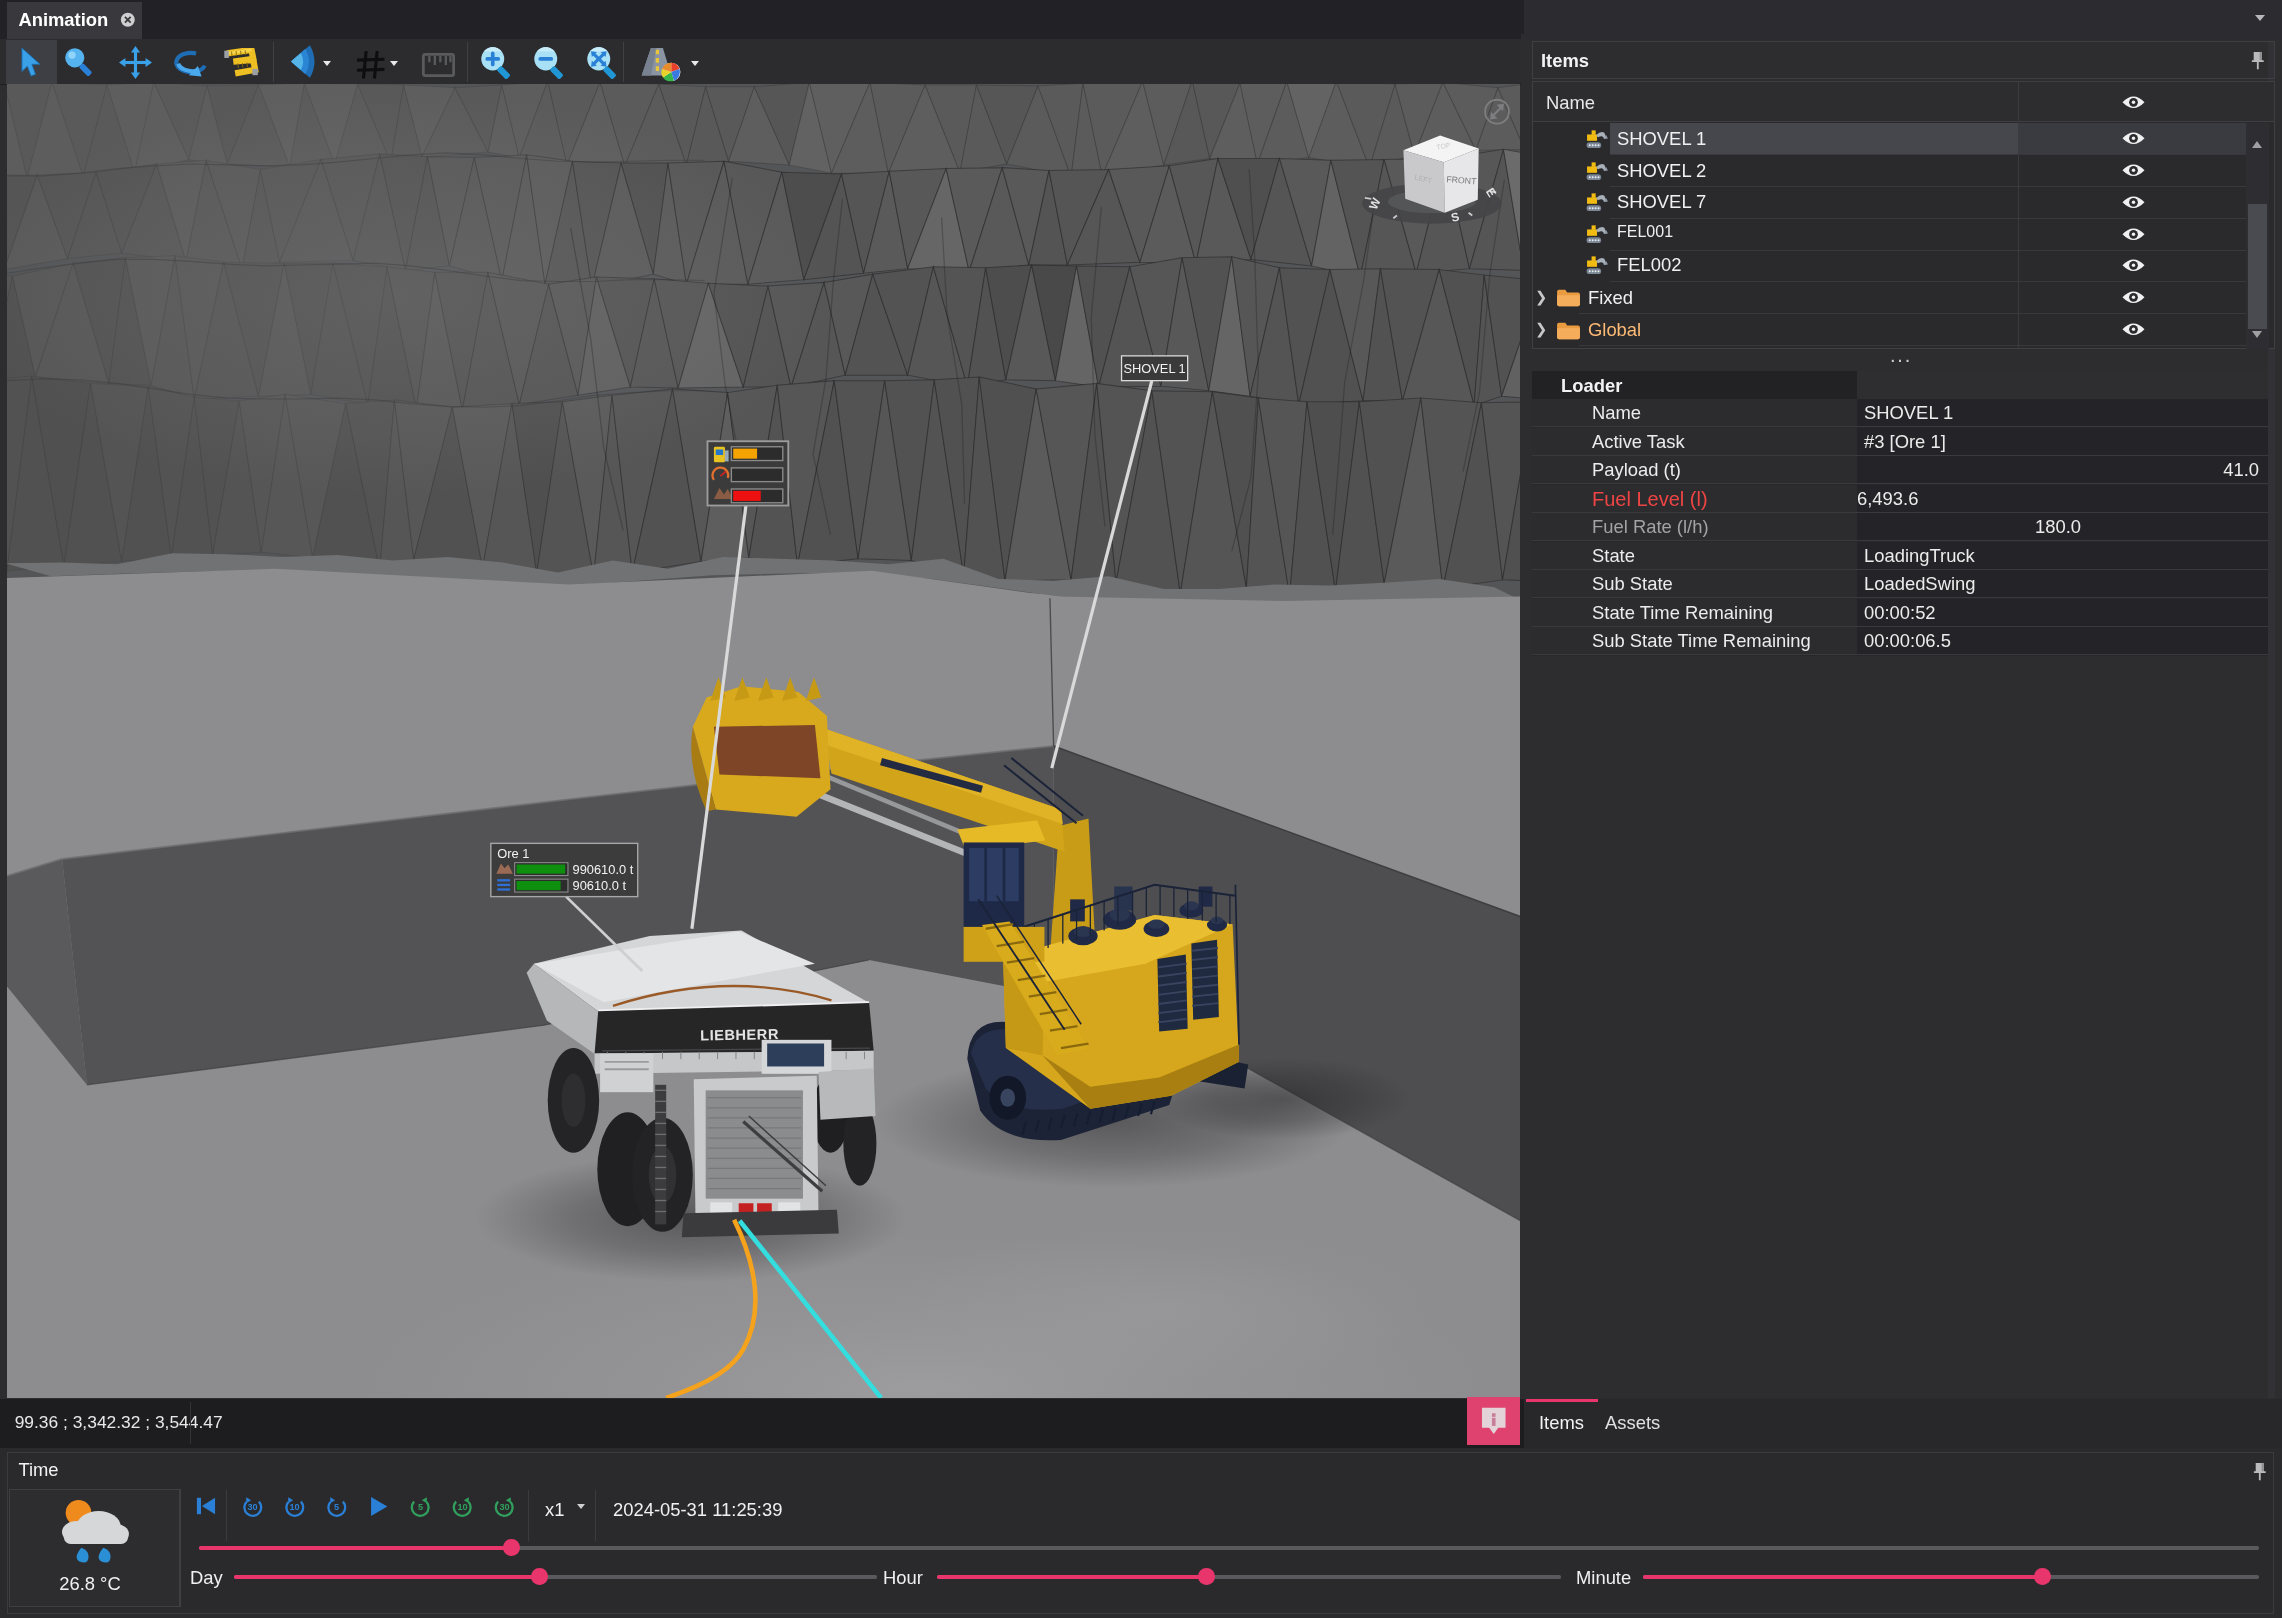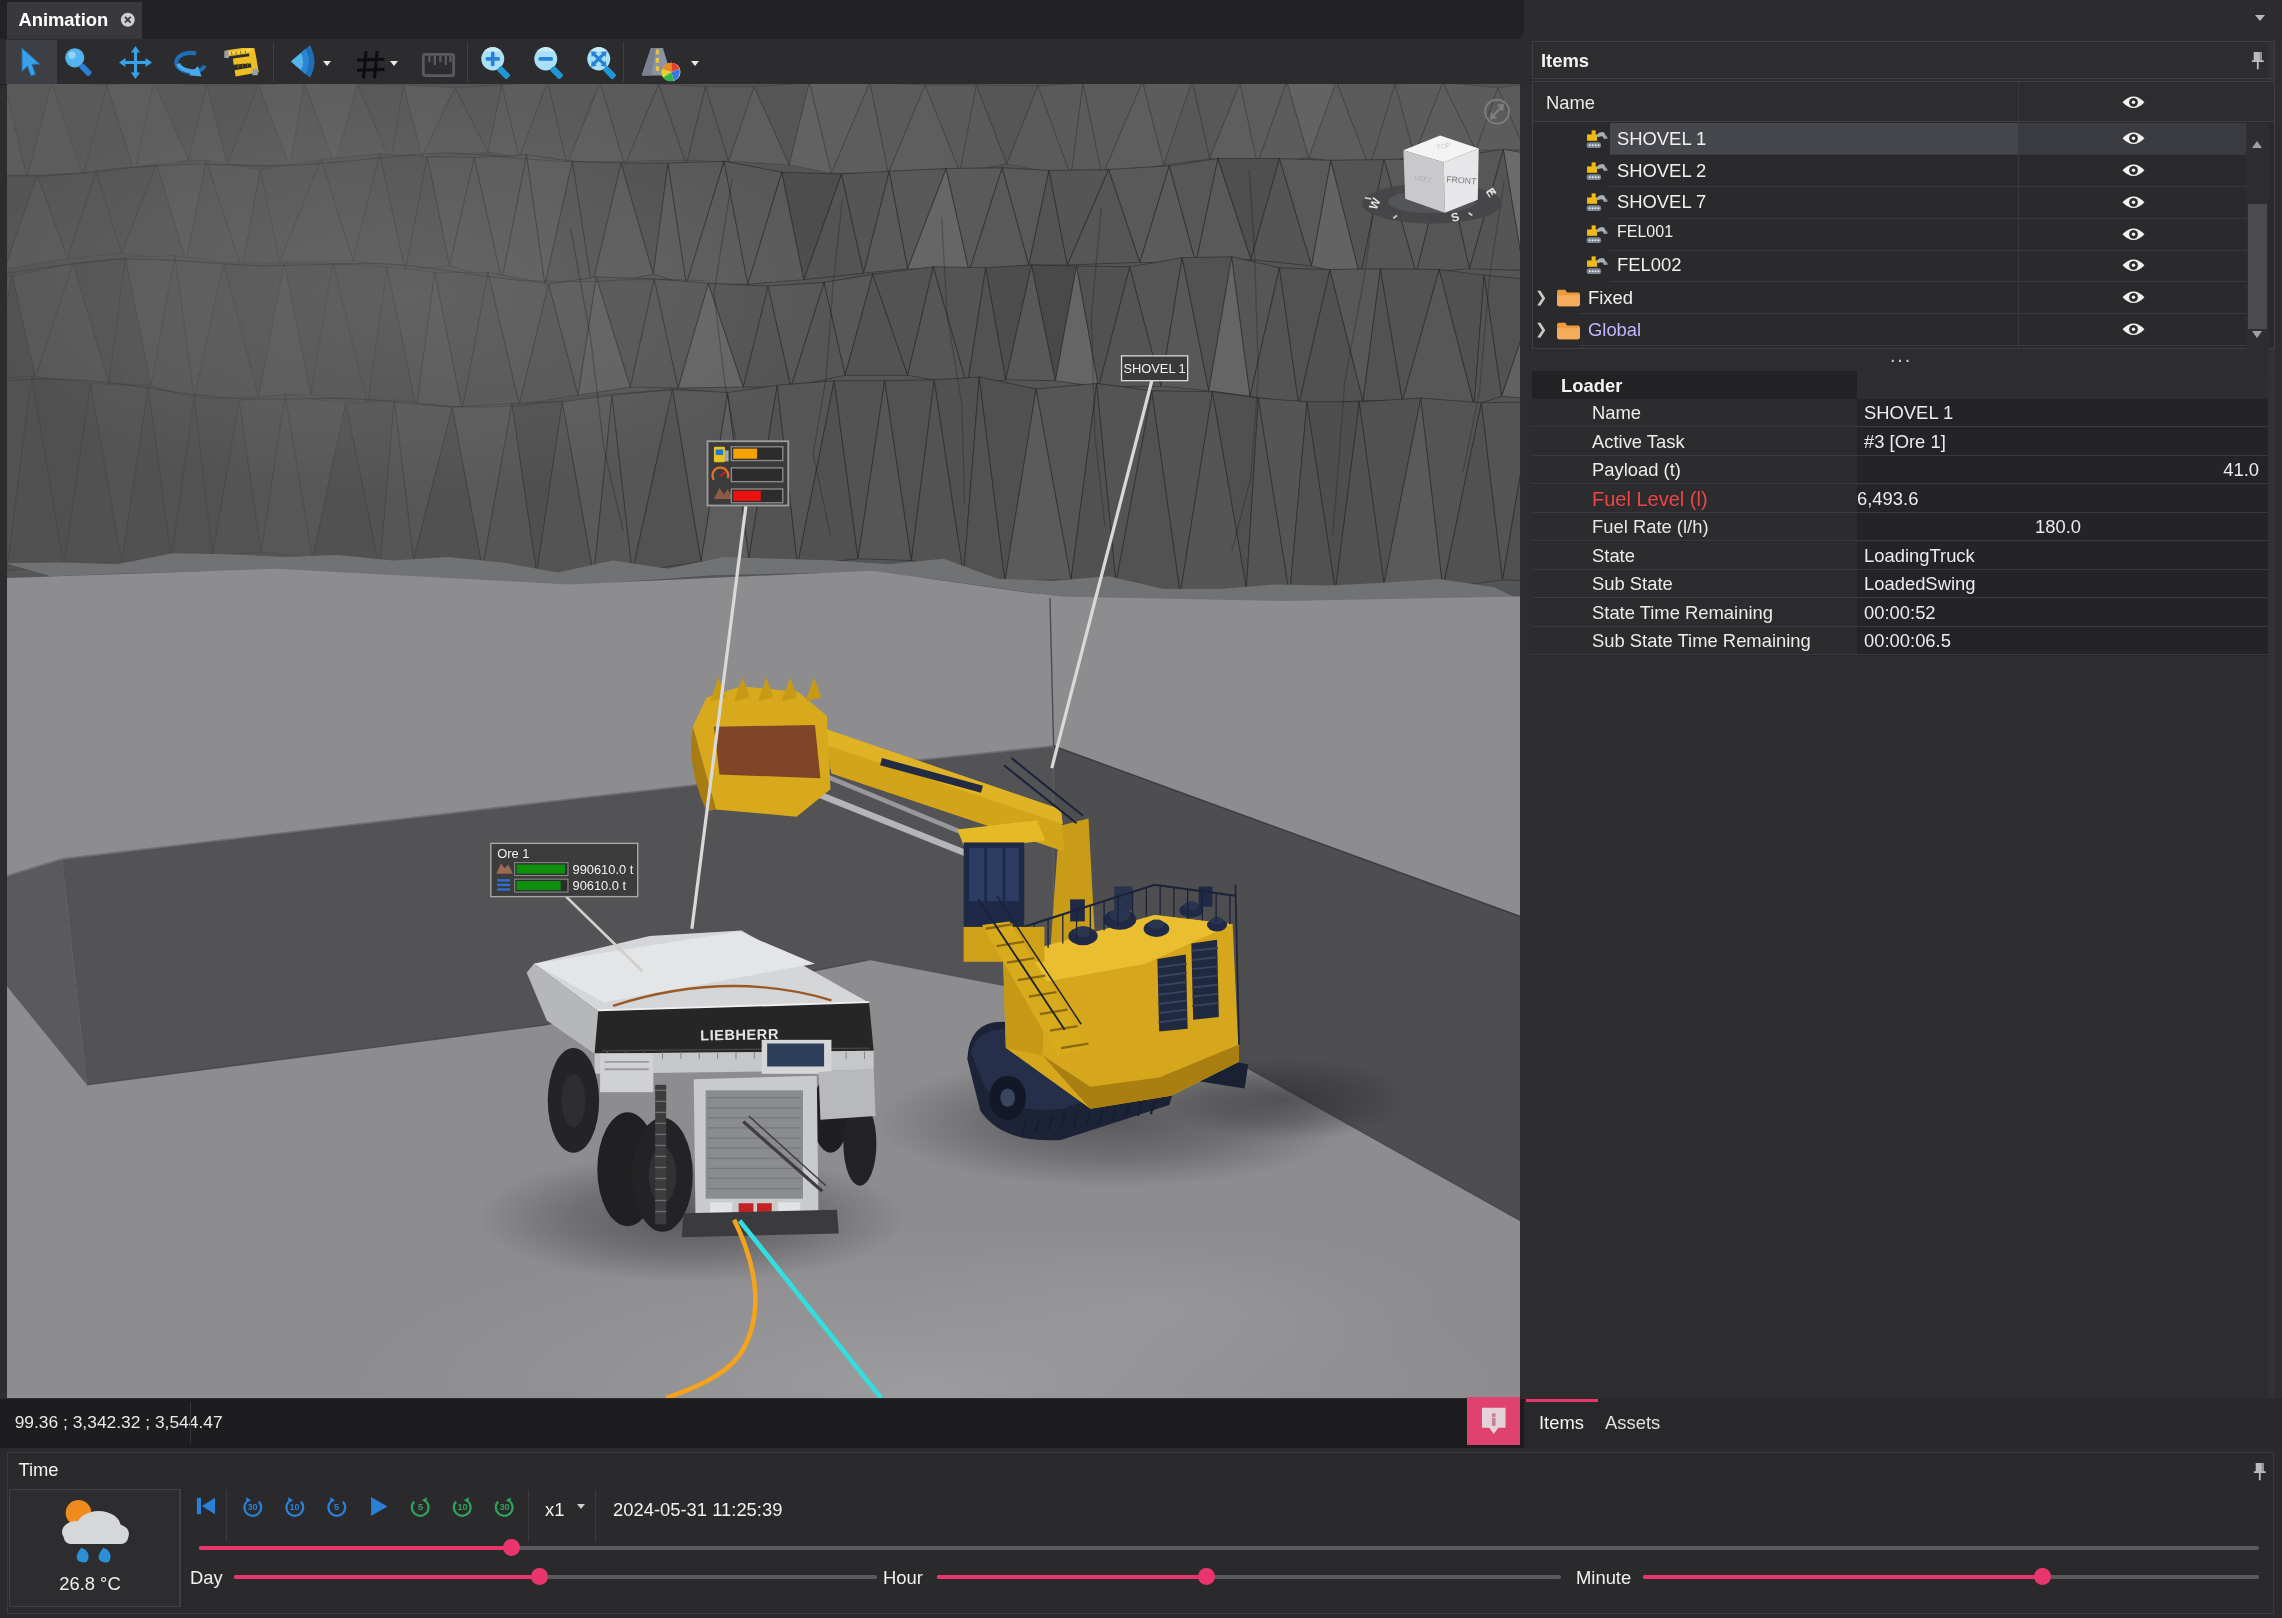--- a/index.html
+++ b/index.html
@@ -774,21 +774,21 @@
     <path d="M1.5,8 Q13.5,-4.5 25.5,8 Q13.5,20.5 1.5,8 Z" fill="#f0f0f0"></path>
     <circle cx="13.5" cy="8" r="4.8" fill="#2a2a2c"></circle>
     <circle cx="13.5" cy="8" r="1.9" fill="#f0f0f0"></circle>
   </svg>
 <div style="position:absolute;left:1579px;top:313px;width:668px;height:0.9px;background:#39393d"></div>
 <div style="position:absolute;left:1535px;top:320px;color:#c8c8c8;font-size:14.7px">❯</div>
 <svg style="position:absolute;left:1556px;top:320px" width="25" height="21" viewBox="0 0 27 23">
     <path d="M1,5 Q1,3 3,3 L10,3 L12,6 L24,6 Q26,6 26,8 L26,19 Q26,21 24,21 L3,21 Q1,21 1,19 Z" fill="#eb9b3f"></path>
     <path d="M1,9 L26,9 L26,19 Q26,21 24,21 L3,21 Q1,21 1,19 Z" fill="#f5ad5c"></path>
   </svg>
-<div style="position:absolute;left:1588px;top:318px;font-size:18.4px;color:#c4b5fd">Global</div>
+<div style="position:absolute;left:1588px;top:318px;font-size:18.4px;color:#fdba74">Global</div>
 <svg style="position:absolute;left:2121px;top:322px" width="25" height="14.7" viewBox="0 0 27 16">
     <path d="M1.5,8 Q13.5,-4.5 25.5,8 Q13.5,20.5 1.5,8 Z" fill="#f0f0f0"></path>
     <circle cx="13.5" cy="8" r="4.8" fill="#2a2a2c"></circle>
     <circle cx="13.5" cy="8" r="1.9" fill="#f0f0f0"></circle>
   </svg>
 <div style="position:absolute;left:1579px;top:345px;width:668px;height:0.9px;background:#39393d"></div>
 <div style="position:absolute;left:2246px;top:123px;width:23px;height:226px;background:#2e2e32"></div>
 <div style="position:absolute;left:2248px;top:204px;width:19px;height:125px;background:#4a4b50"></div>
 <div style="position:absolute;left:2252px;top:136px;border:5.5px solid transparent;border-bottom:7.3px solid #a0a0a2"></div>
 <div style="position:absolute;left:2252px;top:331px;border:5.5px solid transparent;border-top:7.3px solid #a0a0a2"></div>
@@ -808,21 +808,21 @@
 <div style="position:absolute;left:1532px;top:456px;width:325px;height:27.5px;background:#2c2c2f;border-bottom:0.9px solid #3a3a3e;box-sizing:border-box"></div>
 <div style="position:absolute;left:1857px;top:456px;width:411px;height:27.5px;background:#242428;border-bottom:0.9px solid #3a3a3e;box-sizing:border-box"></div>
 <div style="position:absolute;left:1592px;top:458px;font-size:18.4px;color:#ececec">Payload (t)</div>
 <div style="position:absolute;left:1857px;top:458px;width:402px;text-align:right;font-size:18.4px;color:#ececec">41.0</div>
 <div style="position:absolute;left:1532px;top:485px;width:325px;height:27.5px;background:#2c2c2f;border-bottom:0.9px solid #3a3a3e;box-sizing:border-box"></div>
 <div style="position:absolute;left:1857px;top:485px;width:411px;height:27.5px;background:#242428;border-bottom:0.9px solid #3a3a3e;box-sizing:border-box"></div>
 <div style="position:absolute;left:1592px;top:487px;font-size:20px;color:#ef4444">Fuel Level (l)</div>
 <div style="position:absolute;left:1857px;top:487px;width:402px;font-size:18.4px;color:#ececec">6,493.6</div>
 <div style="position:absolute;left:1532px;top:513px;width:325px;height:27.5px;background:#2c2c2f;border-bottom:0.9px solid #3a3a3e;box-sizing:border-box"></div>
 <div style="position:absolute;left:1857px;top:513px;width:411px;height:27.5px;background:#242428;border-bottom:0.9px solid #3a3a3e;box-sizing:border-box"></div>
-<div style="position:absolute;left:1592px;top:515px;font-size:18.4px;color:#e5e5e5">Fuel Rate (l/h)</div>
+<div style="position:absolute;left:1592px;top:515px;font-size:18.4px;color:#a3a3a3">Fuel Rate (l/h)</div>
 <div style="position:absolute;left:1857px;top:515px;width:402px;text-align:center;font-size:18.4px;color:#ececec">180.0</div>
 <div style="position:absolute;left:1532px;top:542px;width:325px;height:27.5px;background:#2c2c2f;border-bottom:0.9px solid #3a3a3e;box-sizing:border-box"></div>
 <div style="position:absolute;left:1857px;top:542px;width:411px;height:27.5px;background:#242428;border-bottom:0.9px solid #3a3a3e;box-sizing:border-box"></div>
 <div style="position:absolute;left:1592px;top:544px;font-size:18.4px;color:#ececec">State</div>
 <div style="position:absolute;left:1864px;top:544px;font-size:18.4px;color:#ececec">LoadingTruck</div>
 <div style="position:absolute;left:1532px;top:570px;width:325px;height:27.5px;background:#2c2c2f;border-bottom:0.9px solid #3a3a3e;box-sizing:border-box"></div>
 <div style="position:absolute;left:1857px;top:570px;width:411px;height:27.5px;background:#242428;border-bottom:0.9px solid #3a3a3e;box-sizing:border-box"></div>
 <div style="position:absolute;left:1592px;top:572px;font-size:18.4px;color:#ececec">Sub State</div>
 <div style="position:absolute;left:1864px;top:572px;font-size:18.4px;color:#ececec">LoadedSwing</div>
 <div style="position:absolute;left:1532px;top:599px;width:325px;height:27.5px;background:#2c2c2f;border-bottom:0.9px solid #3a3a3e;box-sizing:border-box"></div>

